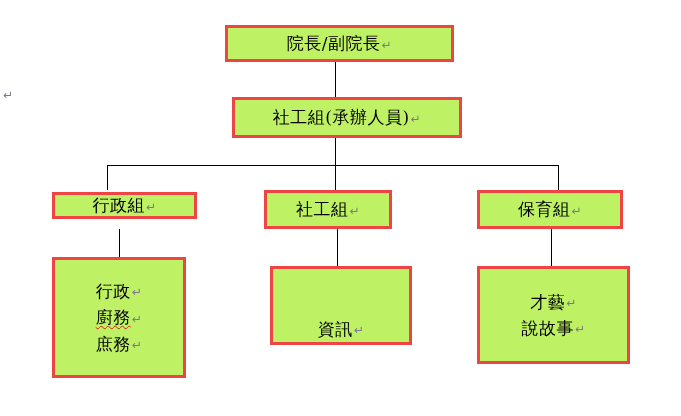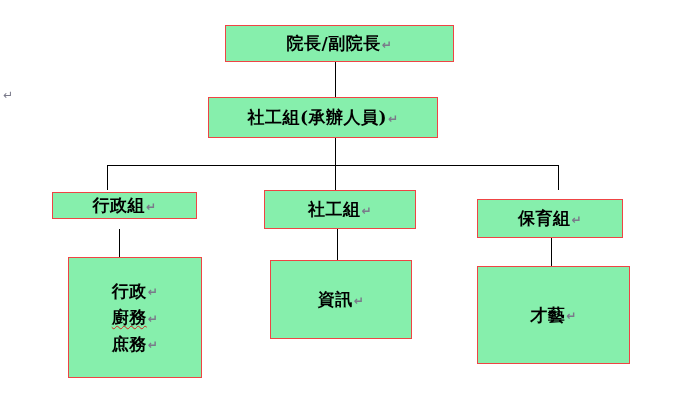--- a/index.html
+++ b/index.html
@@ -17,31 +17,30 @@
   }
   #chart-canvas {
     position: absolute;
     left: 0; top: 0;
     width: 681px;
     height: 416px;
   }
   .node {
     position: absolute;
     box-sizing: border-box;
-    border: 1px solid #ef4444;
-    background: #86efac;
+    border: 3px solid #ef4444;
+    background: #bef264;
     display: flex;
     flex-direction: column;
     align-items: center;
     justify-content: center;
     text-align: center;
     font-size: 17px;
     line-height: 1.55;
     letter-spacing: 0.5px;
-    font-weight: bold;
   }
   .node .line-text {
     white-space: nowrap;
     display: block;
   }
   .pilcrow {
     color: #7a7a8a;
     font-size: 12px;
     font-family: "DejaVu Sans", "Liberation Sans", sans-serif;
     vertical-align: middle;
@@ -66,26 +65,26 @@
     width: 1px;
     background: #000000;
   }
   .connector-h {
     position: absolute;
     height: 1px;
     background: #000000;
   }
   
   #node-director      { left: 225px; top: 25px;  width: 229px; height: 37px; }
-  #node-socialwork-hq { left: 208px; top: 97px;  width: 230px; height: 41px; }
+  #node-socialwork-hq { left: 232px; top: 97px;  width: 230px; height: 41px; }
   #node-admin         { left: 52px;  top: 192px; width: 145px; height: 27px; }
-  #node-socialwork    { left: 264px; top: 190px; width: 152px; height: 39px; }
-  #node-childcare     { left: 477px; top: 190px; width: 146px; height: 39px; margin-top: 9px; }
-  #node-admin-items      { left: 68px;  top: 257px; width: 134px; height: 121px; }
-  #node-socialwork-items { left: 270px; top: 260px; width: 142px; height: 79px;  }
+  #node-socialwork    { left: 264px; top: 190px; width: 128px; height: 39px; }
+  #node-childcare     { left: 477px; top: 190px; width: 146px; height: 39px; }
+  #node-admin-items      { left: 52px;  top: 257px; width: 134px; height: 121px; }
+  #node-socialwork-items { left: 270px; top: 266px; width: 142px; height: 79px; justify-content: flex-end;  }
   #node-childcare-items  { left: 477px; top: 266px; width: 153px; height: 98px; }
 </style>
 </head>
 <body>
 
 <div id="chart-canvas">
 
   <span class="margin-mark">↵</span>
 
   <div class="connector-v" style="left:335px; top:61px; height:36px;"></div>
@@ -126,15 +125,16 @@
     <span class="line-text"><span class="misspelled">廚務</span><span class="pilcrow">↵</span></span>
     <span class="line-text"><span>庶務</span><span class="pilcrow">↵</span></span>
   </div>
 
   <div class="node" id="node-socialwork-items">
     <span class="line-text"><span>資訊</span><span class="pilcrow">↵</span></span>
   </div>
 
   <div class="node" id="node-childcare-items">
     <span class="line-text"><span>才藝</span><span class="pilcrow">↵</span></span>
+    <span class="line-text"><span>說故事</span><span class="pilcrow">↵</span></span>
   </div>
 
 </div>
 
 </body></html>

